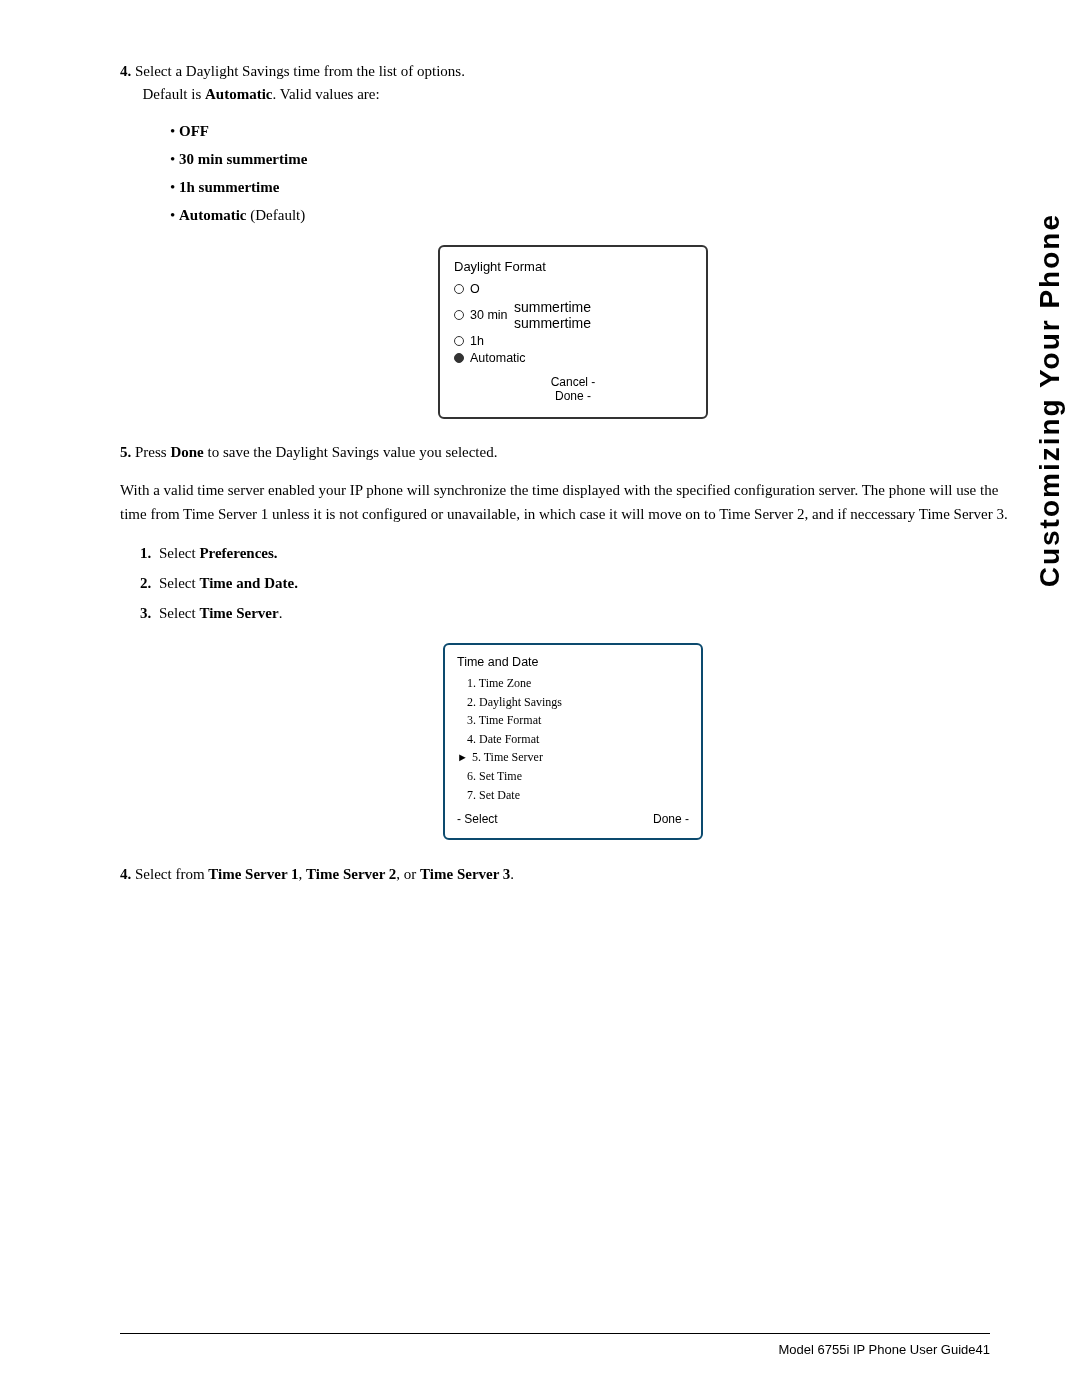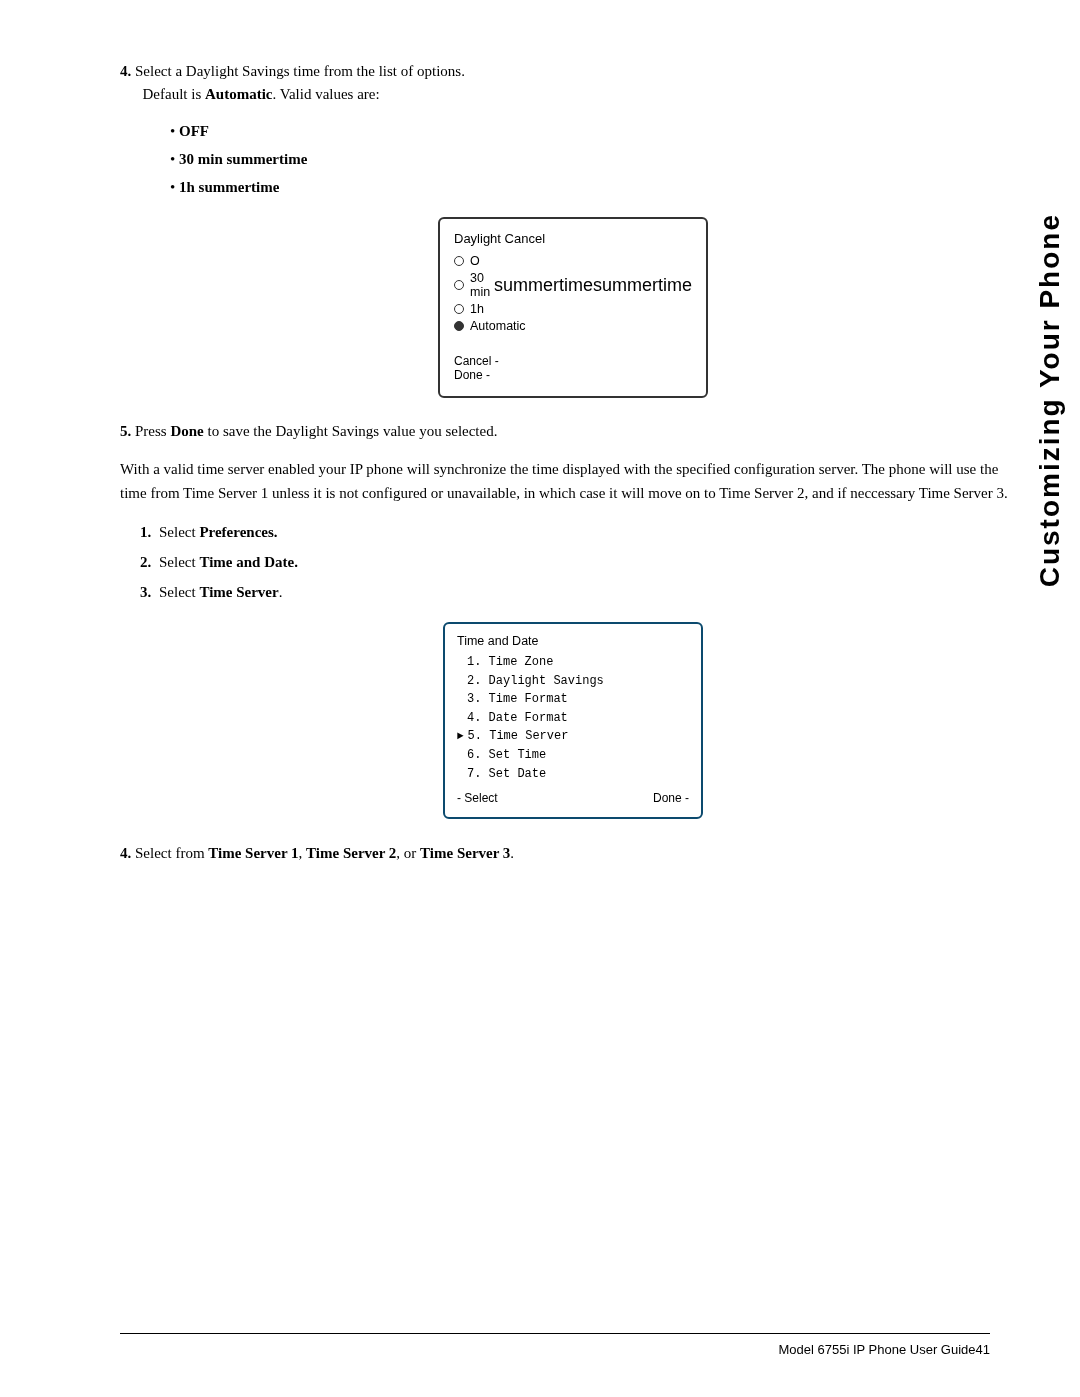--- a/index.html
+++ b/index.html
@@ -80,22 +80,22 @@
       margin-right: 6px;
       flex-shrink: 0;
     }
 
     .radio-circle.selected {
       background: #333;
       border: 1.5px solid #333;
     }
 
     .screen-footer {
-      text-align: left;
-      margin-top: 21px;
+      text-align: center;
+      margin-top: 10px;
       font-size: 12px;
       font-family: Arial, sans-serif;
     }
 
     .section-heading {
       font-size: 16px;
       font-weight: normal;
       margin: 24px 0 14px 0;
       font-family: Georgia, 'Times New Roman', serif;
     }
@@ -134,21 +134,21 @@
     .phone-screen-box2 .screen-title2 {
       font-size: 12.5px;
       margin-bottom: 5px;
       font-family: Arial, sans-serif;
     }
 
     .menu-item {
       display: flex;
       align-items: center;
       font-size: 12px;
-      font-family: Liberation Mono, monospace;
+      font-family: Liberation Serif, serif;
       line-height: 1.55;
       padding-left: 10px;
     }
 
     .menu-item.selected-item {
       padding-left: 0;
     }
 
     .arrow-marker {
       margin-right: 4px;
@@ -200,45 +200,47 @@
       border-top: 1.5px solid #000;
       padding-top: 8px;
       display: flex;
       justify-content: flex-end;
       font-size: 13px;
       font-family: Arial, sans-serif;
     }
 
     .summertime-col {
       display: flex;
+      flex-direction: column;
       margin-left: 2px;
-      font-size: 18px;
+      font-size: 14px;
       font-family: Arial, sans-serif;
     }
   </style>
 </head>
 <body>
 
 <div class="page-container">
 
   <div class="step-item">
     <span class="step-number bold">4.</span>
     <span>Select a Daylight Savings time from the list of options.</span><br>
     &nbsp;&nbsp;&nbsp;&nbsp;&nbsp;
     <span>Default is </span><span class="bold">Automatic</span><span>. Valid values are:</span>
   </div>
 
   <ul class="bullet-list">
     <li><span class="bold">OFF</span></li>
     <li><span class="bold">30 min summertime</span></li>
     <li><span class="bold">1h summertime</span></li>
+    <li><span class="bold">Automatic</span><span> (Default)</span></li>
   </ul>
 
   <div class="phone-screen-box">
-    <div class="phone-screen-title">Daylight Cancel</div>
+    <div class="phone-screen-title">Daylight Format</div>
 
     <div class="radio-option">
       <div class="radio-circle"></div>
       <span>O</span>
     </div>
 
     <div class="radio-option">
       <div class="radio-circle"></div>
       <span style="width:42px;">30 min</span>
       <div class="summertime-col">

